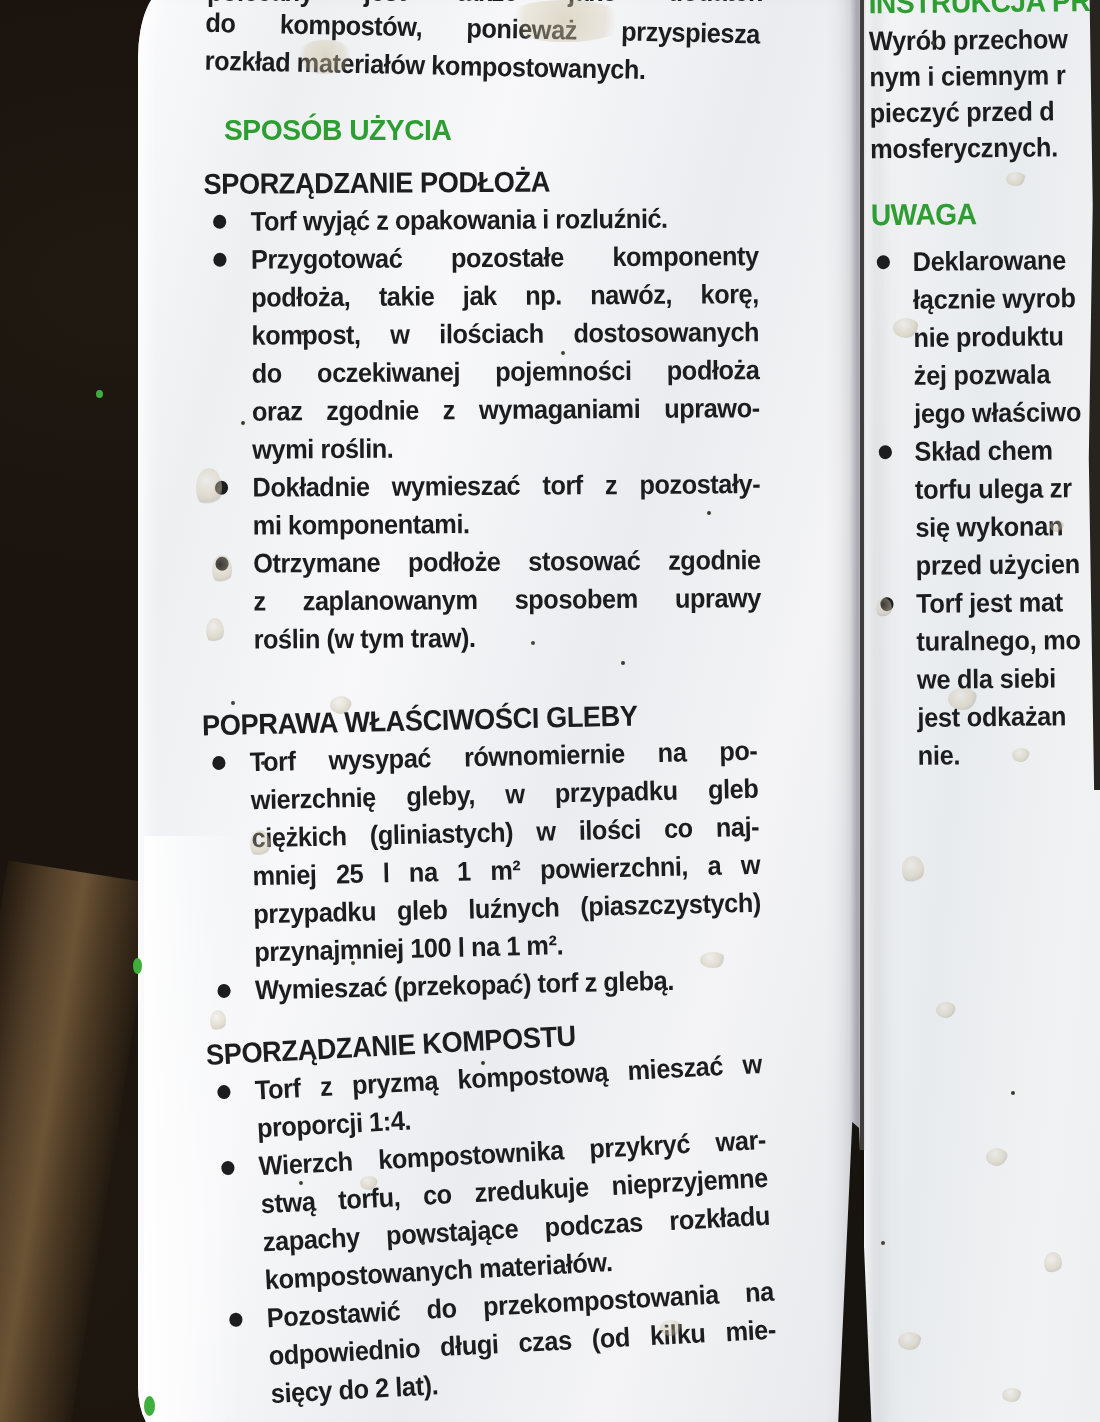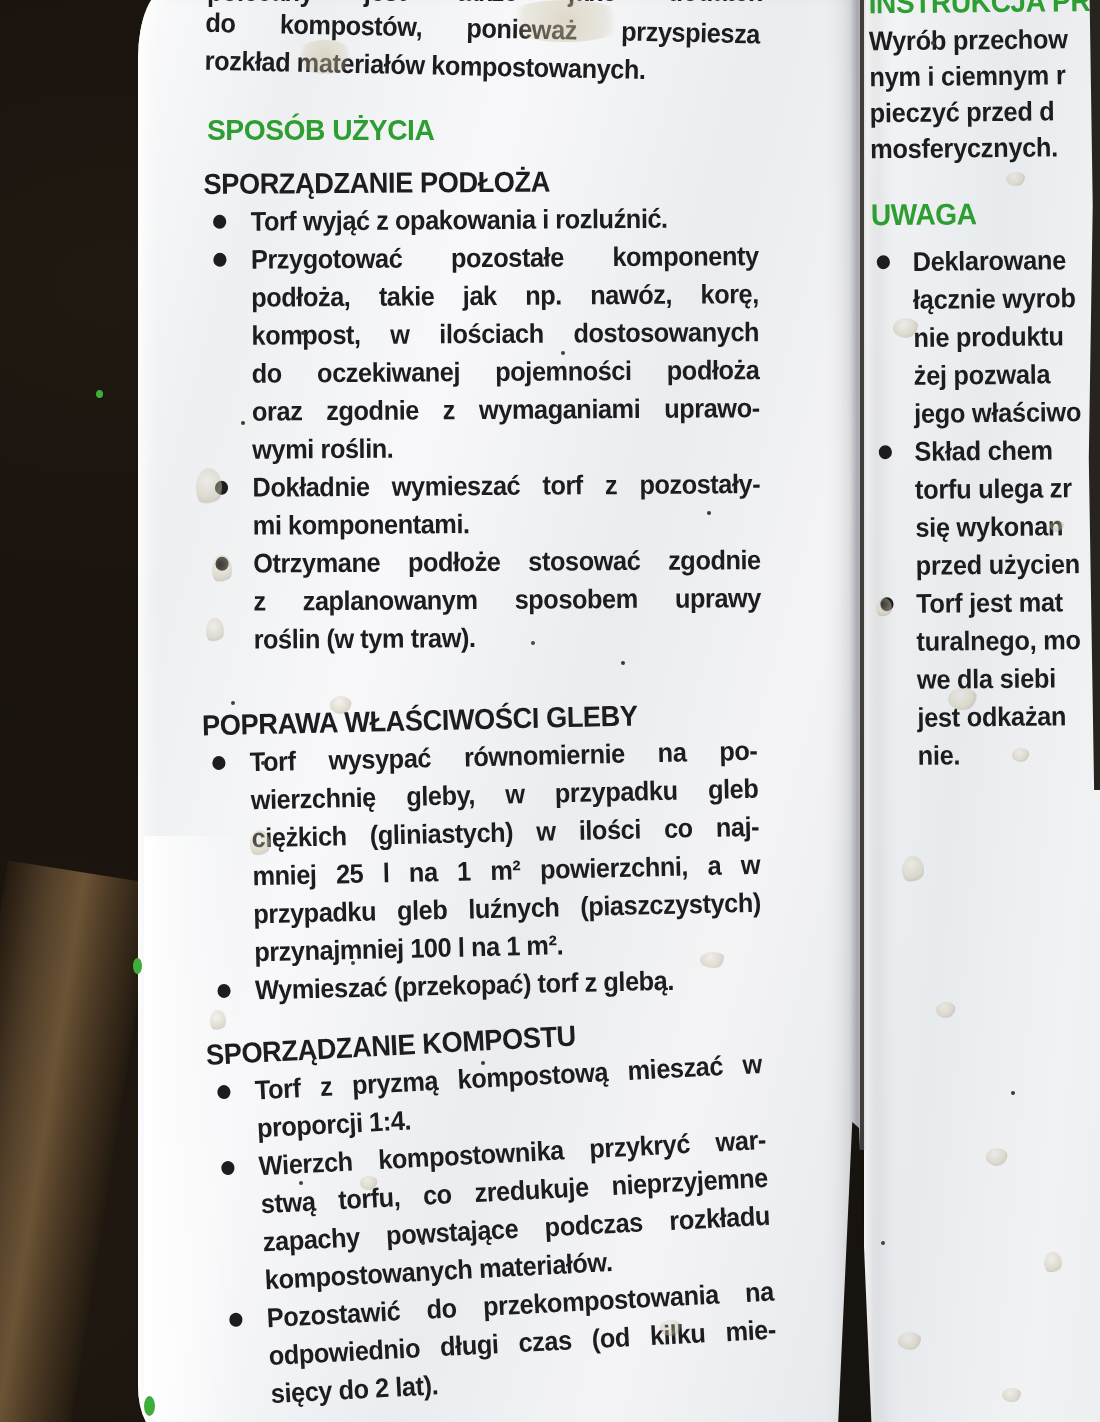--- a/index.html
+++ b/index.html
@@ -74,21 +74,21 @@
     </div>
   </div>
 
   <div class="txt" style="left:205px; top:10px; transform:rotate(1.2deg);">
     <div class="scale" style="width:590px;">
       <div class="line fill" style="width:590px;">do kompostów, ponieważ przyspiesza</div>
       <div class="line end" style="width:590px;">rozkład materiałów kompostowanych.</div>
     </div>
   </div>
 
-  <div class="txt" style="left:207px; top:112px;text-align:center;">
+  <div class="txt" style="left:224px; top:112px;text-align:center;">
     <div class="scale">
         <div class="h-green">SPOSÓB UŻYCIA</div>
       </div>
   </div>
 
   <div class="txt" style="left:205px; top:163px; transform:rotate(-0.4deg);">
     <div class="scale" style="width:560px;">
       <div class="h-black">SPORZĄDZANIE PODŁOŻA</div>
       <div class="bullet">
         <div class="line end">Torf wyjąć z opakowania i rozluźnić.</div>

